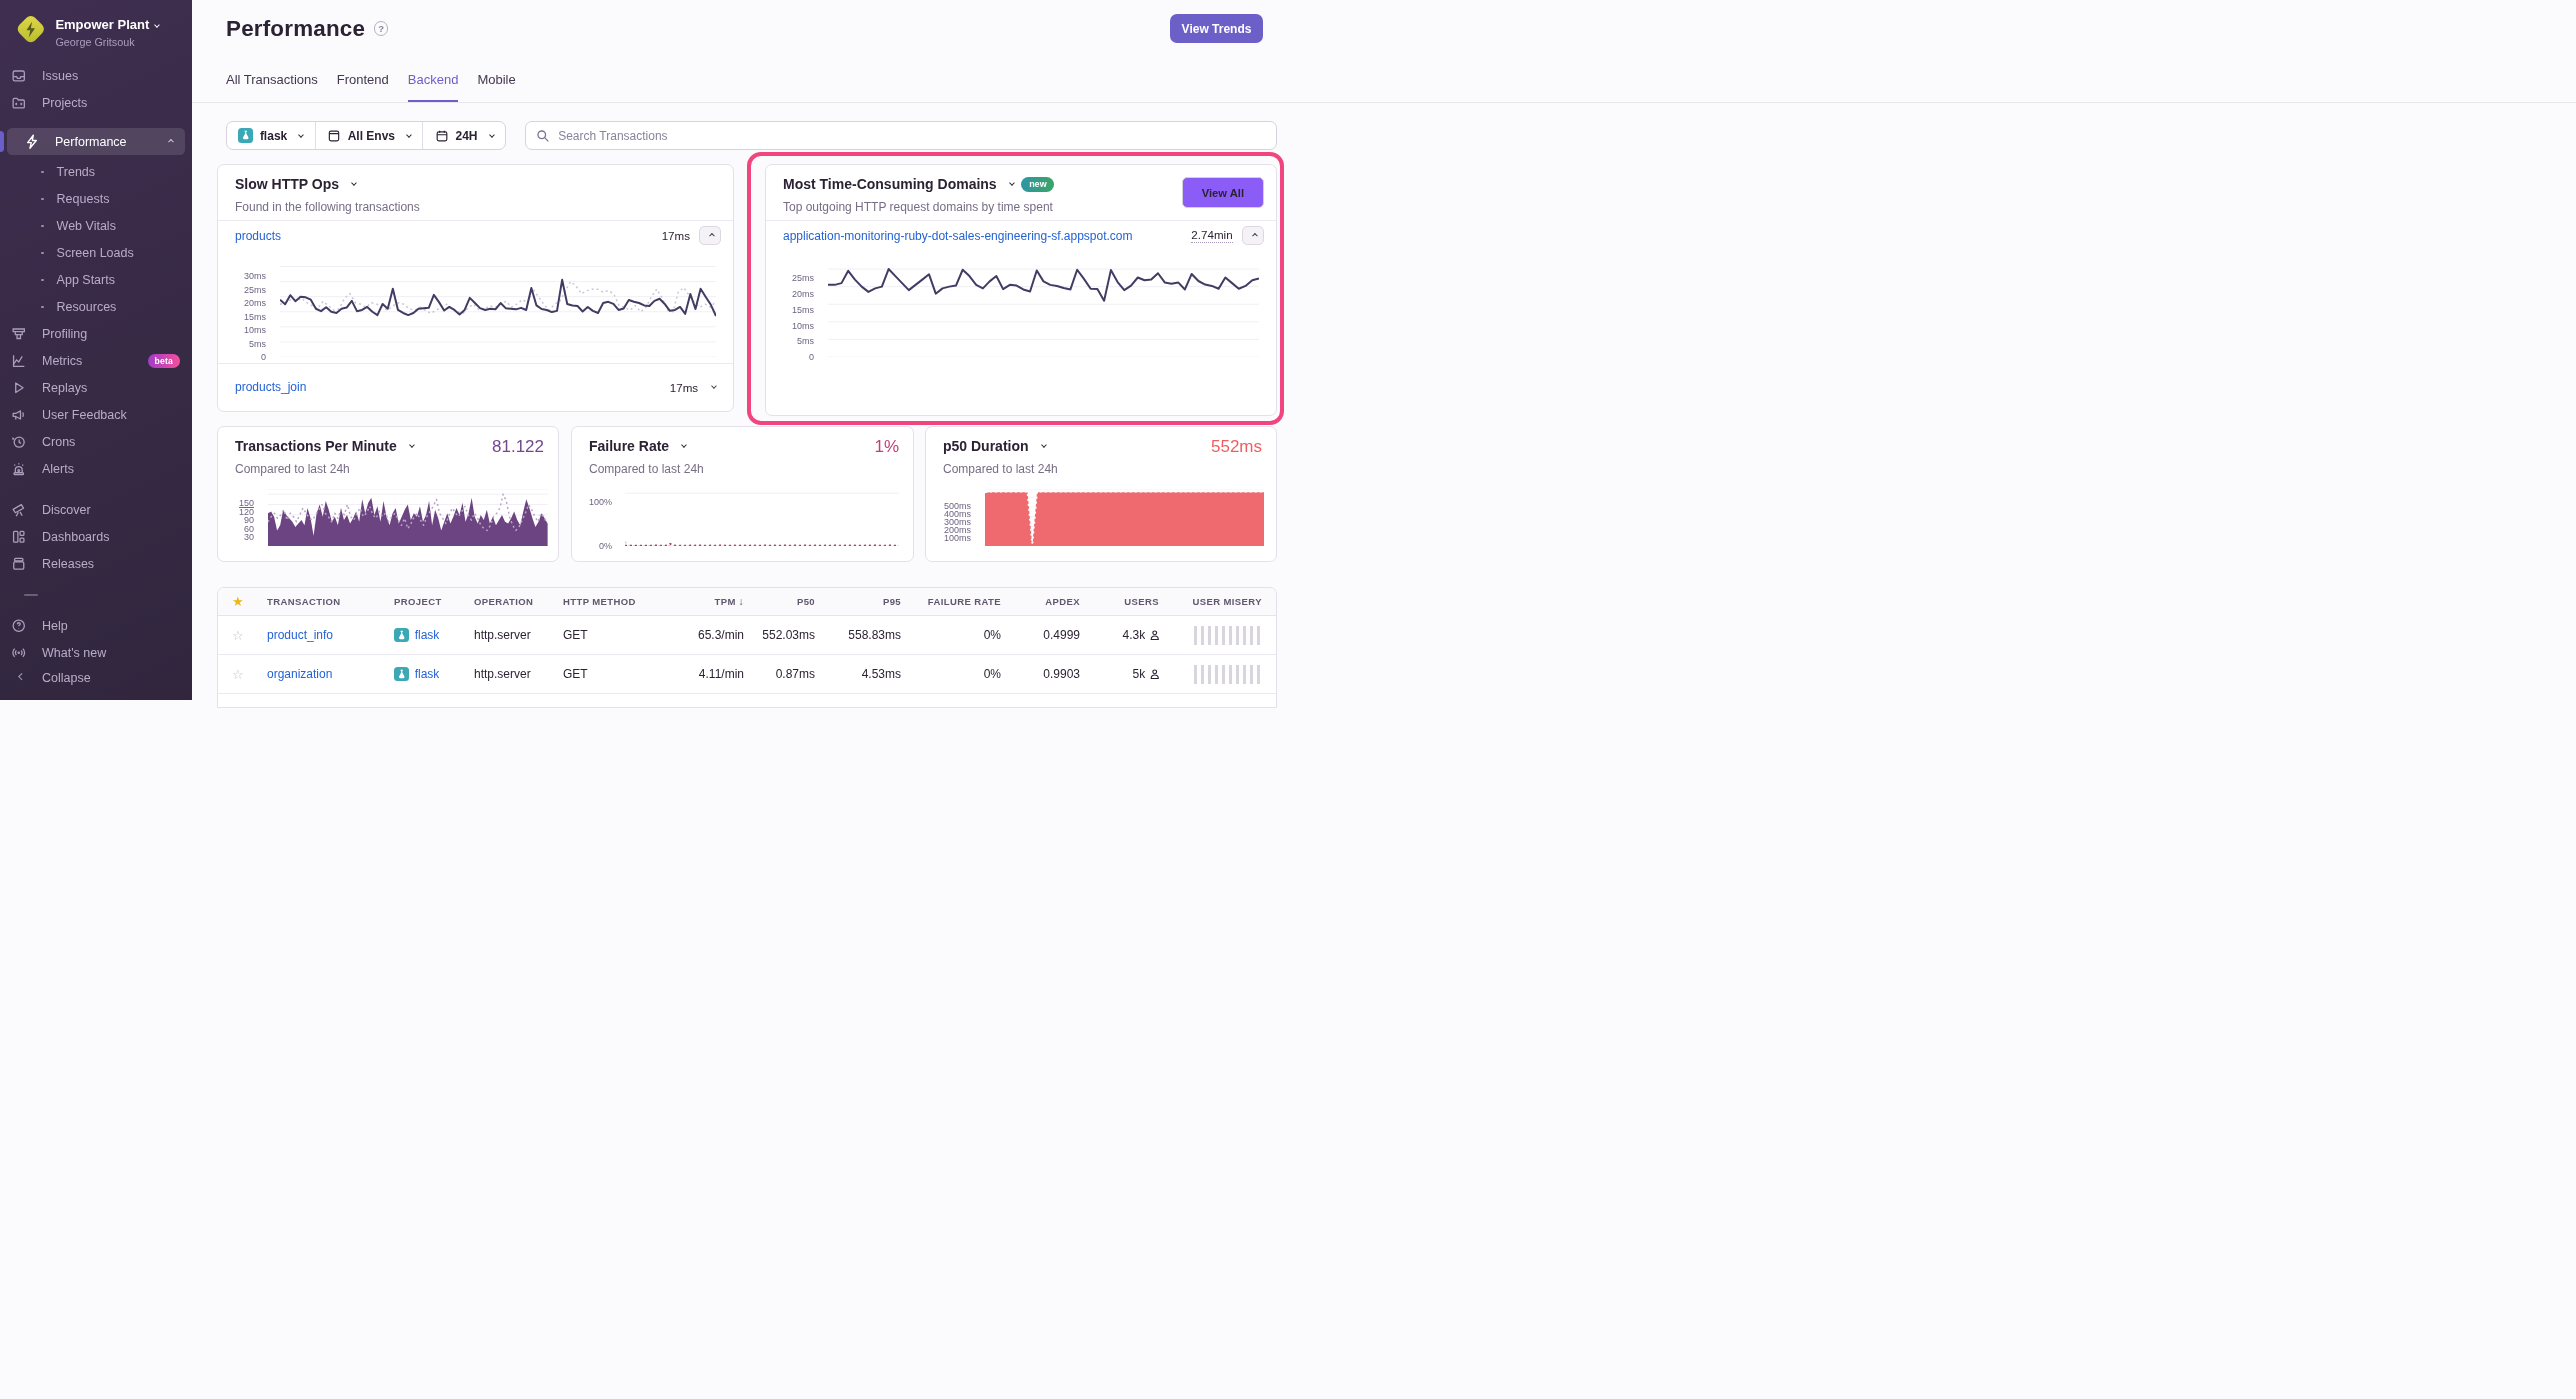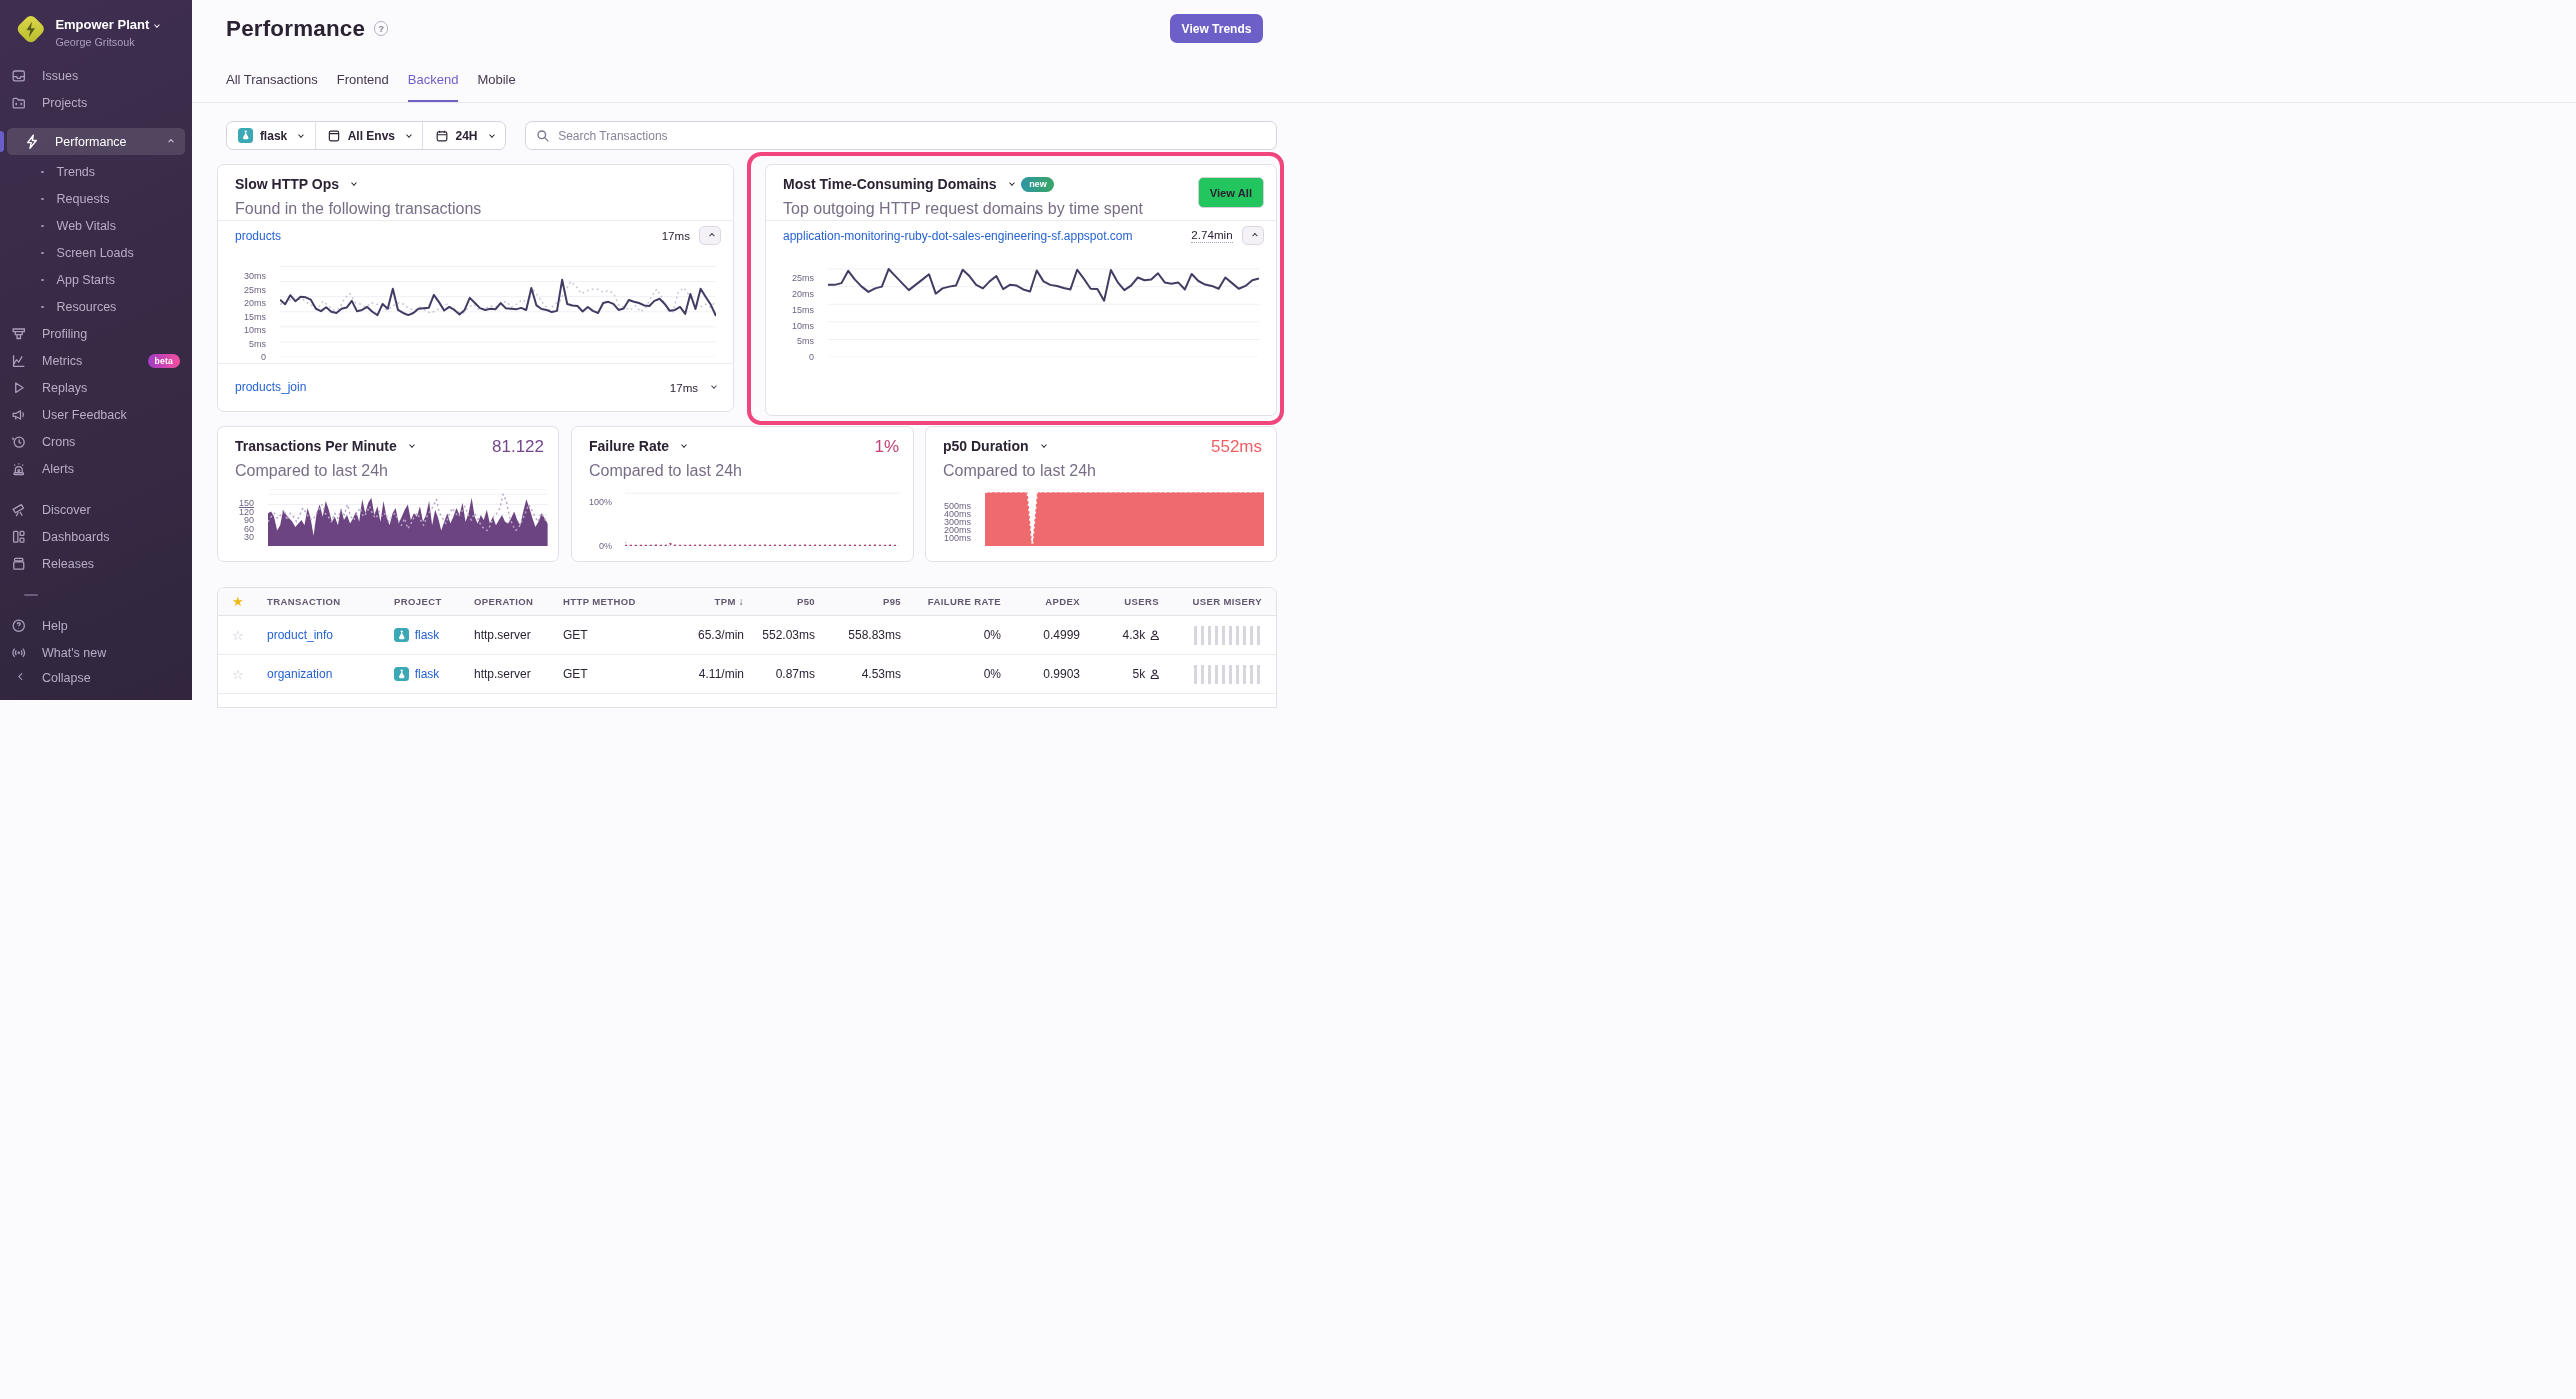--- a/index.html
+++ b/index.html
@@ -48,36 +48,36 @@
   .fseg .cv{color:#2b2233}
   .flask-chip{width:14.7px;height:14.7px;background:#3ba8b6;border-radius:3.5px;display:inline-flex;align-items:center;justify-content:center;flex:none}
   #searchbox{position:absolute;left:525px;top:121px;width:752px;height:29px;background:#fff;border:0.9px solid #d7d2dd;border-radius:7px;display:flex;align-items:center;padding:0 10.4px;gap:7.8px}
   #searchbox input{border:none;outline:none;flex:1;font-size:12px;font-family:inherit;color:#3a3145;background:transparent}
   #searchbox input::placeholder{color:#8a8399}
   
   .card{position:absolute;background:#fff;border:0.9px solid #e4e0e9;border-radius:7px}
   .hline{position:absolute;left:0;right:0;height:0.9px;background:#ecE9f0;background:#ece9f0}
   .card-title{position:absolute;left:17px;top:11.2px;font-size:14px;font-weight:bold;color:#2b2233;display:flex;align-items:center;gap:7.8px;cursor:pointer}
   .card-title .cv{color:#2b2233}
-  .card-sub{position:absolute;left:17px;top:35px;font-size:16px;color:#776d85}
+  .card-sub{position:absolute;left:17px;top:35px;font-size:12px;color:#776d85}
   .badge-new{background:linear-gradient(90deg,#2e96a4,#3aa565);color:#fff;font-size:9px;font-weight:bold;padding:2.6px 7.8px;border-radius:8.6px}
   .panel-row{position:absolute;left:0;right:0;display:flex;align-items:center;padding:0 12px 0 17px}
   a.link{color:#2562d4;font-size:12px;text-decoration:none;cursor:pointer;white-space:nowrap;overflow:hidden;text-overflow:ellipsis}
   .rowval{margin-left:auto;font-size:11.6px;color:#2b2233;padding-right:8.6px;white-space:nowrap}
   .rowval.dotted{border-bottom:1.7px dotted #a79dba;padding-bottom:0.9px;margin-right:9px;padding-right:0}
   .toggle{width:22.4px;height:19px;background:#f4f2f7;border:0.9px solid #dcd7e1;border-radius:5.2px;display:inline-flex;align-items:center;justify-content:center;color:#443c55;cursor:pointer;flex:none}
   .plainchev{color:#443c55;margin-right:5.2px}
   .bigval{position:absolute;right:14px;top:10.4px;font-size:17px;font-weight:500}
   
   .chart{position:absolute}
   .ylabels{position:absolute;left:0;top:10px;bottom:0}
   .ytick{position:absolute;right:7px;transform:translateY(-50%);font-size:9px;color:#6e6380;white-space:nowrap}
   .plot{position:absolute;top:0;bottom:0;right:0}
   .plot svg{width:100%;height:100%;display:block}
-  #viewall{position:absolute;right:12px;top:12px;height:31px;padding:0 11px;background:#22c55e;border:0.9px solid #d5d0da;border-radius:5.2px;font-size:11.2px;font-weight:bold;color:#2b2233;font-family:inherit;cursor:pointer}
+  #viewall{position:absolute;right:12px;top:12px;height:31px;padding:0 19px;background:#8b5cf6;border:0.9px solid #d5d0da;border-radius:5.2px;font-size:11.2px;font-weight:bold;color:#2b2233;font-family:inherit;cursor:pointer}
   #highlight{position:absolute;left:747px;top:152px;width:537px;height:273px;border:4.3px solid #f1457e;border-radius:14px;pointer-events:none;z-index:4}
   
   #txn-table{position:absolute;left:217px;top:587px;width:1060px;height:121px;background:#fff;border:0.9px solid #e4e0e9;border-radius:7px 7px 0 0;overflow:hidden}
   .trow{display:grid;grid-template-columns:35px 127px 80px 89px 112px 69px 71px 86px 100px 79px 79px 1fr;align-items:center;padding:0 14px}
   .trow.head{height:28px;background:#faf9fb;border-bottom:0.9px solid #e7e3ec}
   .hcell{font-size:9.5px;font-weight:bold;color:#60576e;letter-spacing:0.4px;text-transform:uppercase;white-space:nowrap}
   .trow.body{height:39px;border-bottom:0.9px solid #eceaf0;font-size:12px;color:#2b2233}
   .r{text-align:right}
   .star-filled{color:#efb714;font-size:13px}
   .star-outline{color:#c6c1cd;font-size:13px;cursor:pointer}

